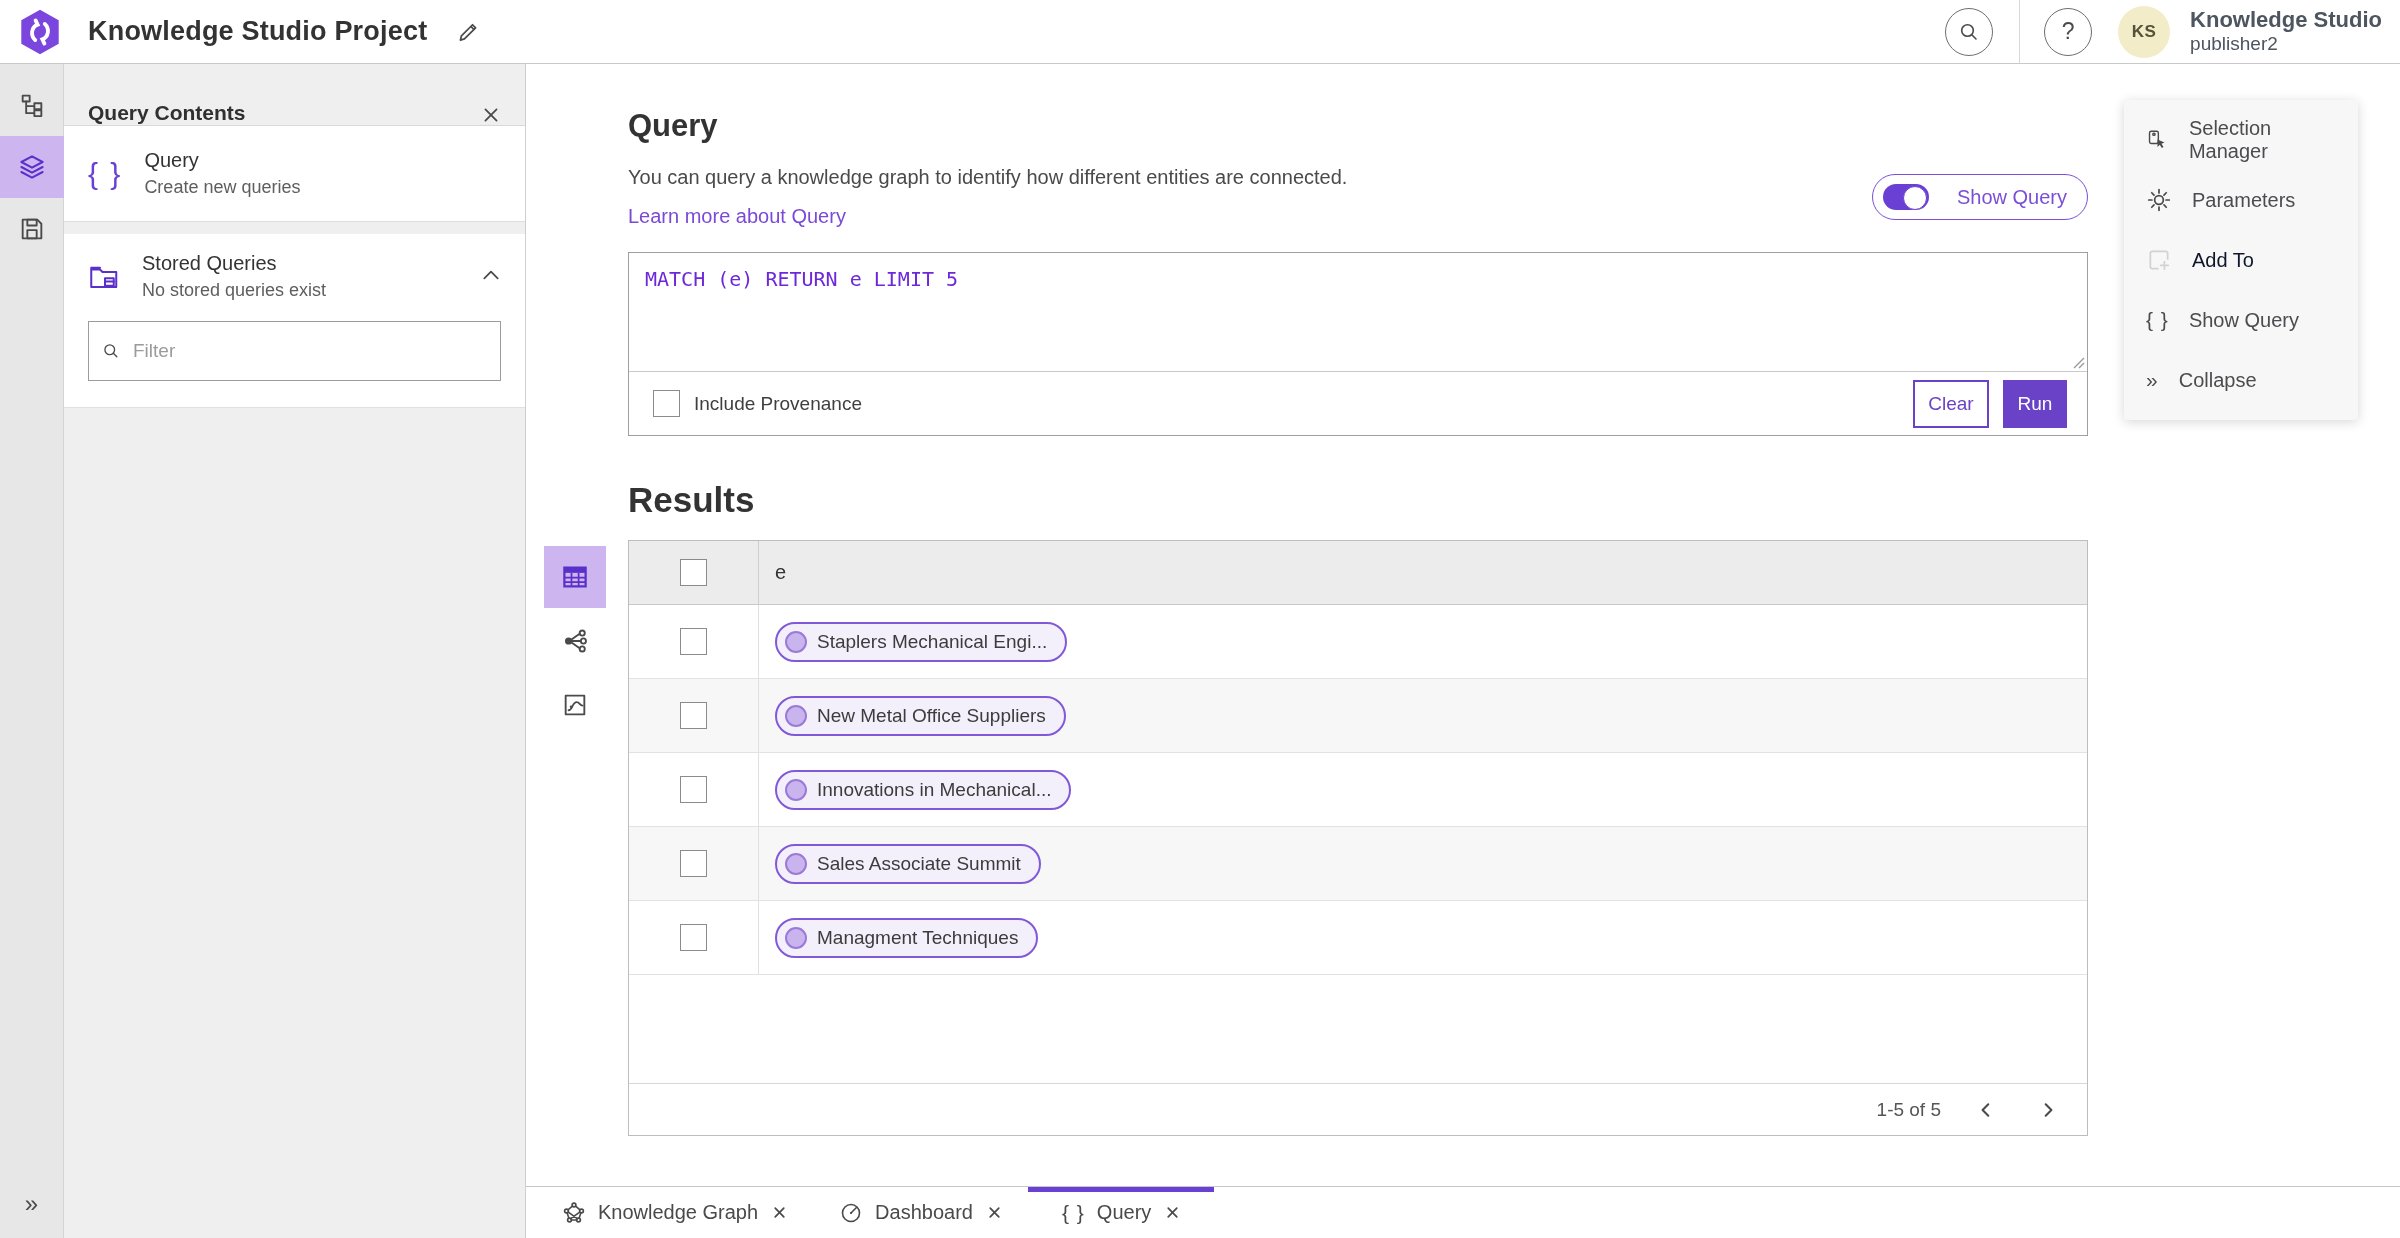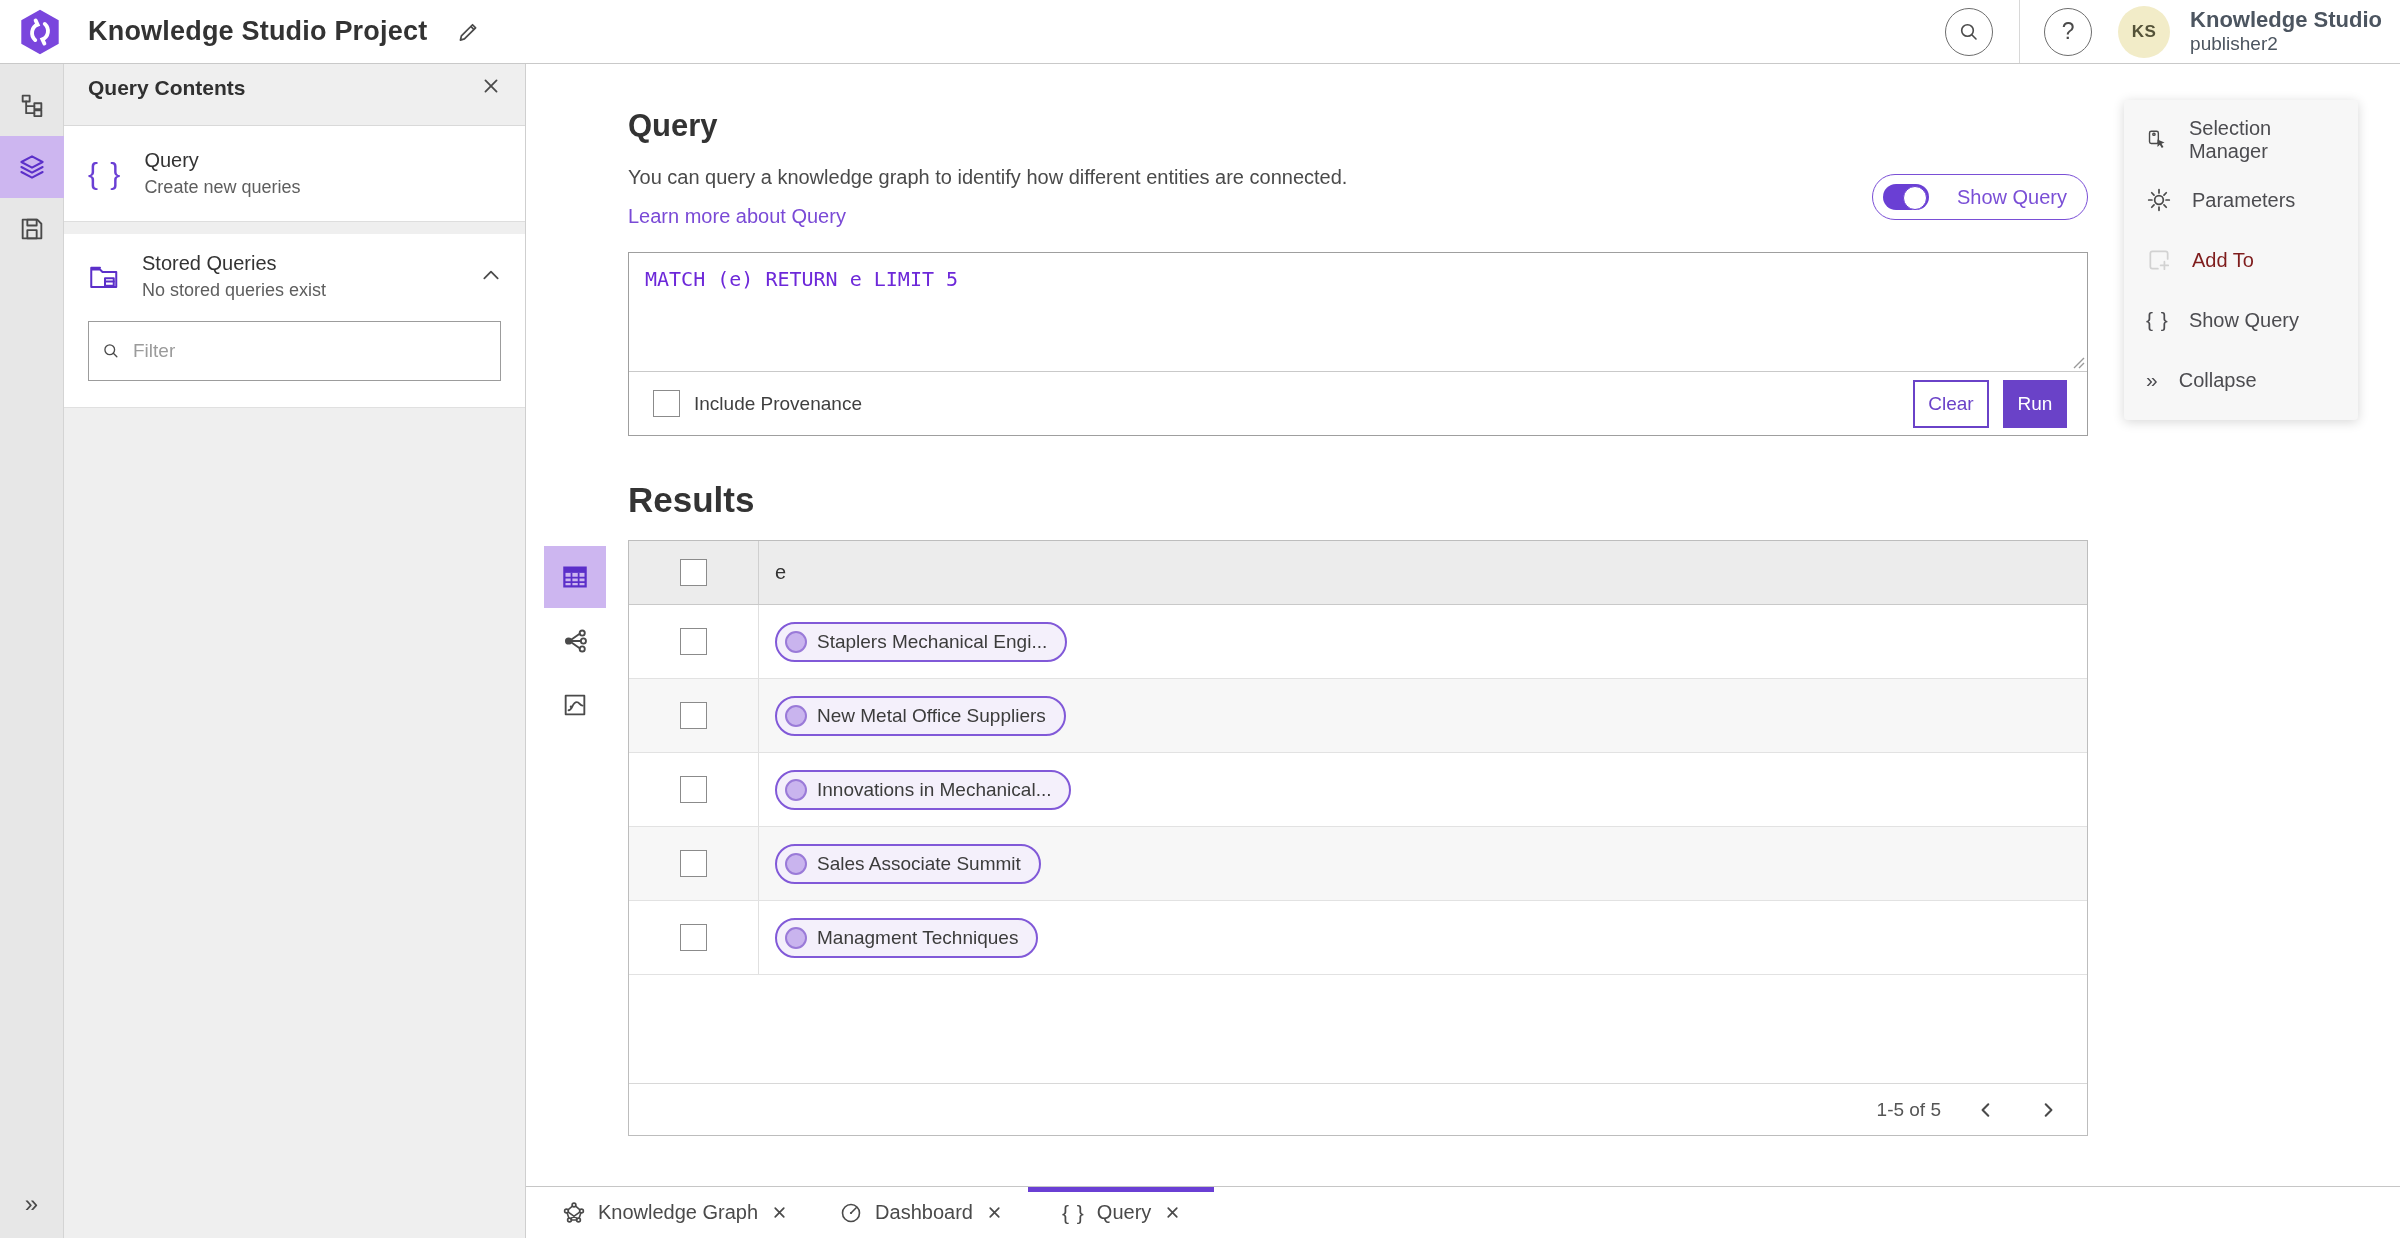--- a/index.html
+++ b/index.html
@@ -34,22 +34,22 @@
   
   .rail { width: 64px; background: #e7e7e7; border-right: 1px solid #d4d4d4;
     display: flex; flex-direction: column; align-items: center; padding-top: 10px; }
   .rail-btn { width: 64px; height: 62px; display: grid; place-items: center; cursor: pointer; }
   .rail-btn.selected { background: #cdb6f0; }
   .rail-expand { margin-top: auto; margin-bottom: 10px; width: 64px; height: 48px; display: grid;
     place-items: center; font-size: 24px; color: #4a4a4a; cursor: pointer; }
 
   
   .panel { width: 462px; background: #efefef; border-right: 1px solid #cfcfcf; display: flex; flex-direction: column; }
-  .panel-header { height: 62px; display: flex; align-items: flex-start; justify-content: space-between;
-    padding: 12px 24px; border-bottom: 1px solid #d9d9d9; }
+  .panel-header { height: 62px; display: flex; align-items: flex-end; justify-content: space-between;
+    padding: 0 24px; border-bottom: 1px solid #d9d9d9; }
   .panel-title { font-size: 21px; font-weight: 600; color: #303030; }
   .panel-close { background: none; border: none; cursor: pointer; display: grid; place-items: center; }
   .panel-item { background: #fff; min-height: 96px; display: flex; align-items: center; gap: 22px;
     padding: 14px 24px; border-bottom: 1px solid #dedede; cursor: pointer; }
   .braces-glyph { font-size: 30px; color: #6a3fd4; font-weight: 400; letter-spacing: 2px; }
   .item-title { font-size: 20px; font-weight: 500; color: #333; margin-bottom: 5px; }
   .item-sub { font-size: 18px; color: #5e5e5e; }
   .panel-gap { height: 12px; }
   .stored-section { background: #fff; border-bottom: 1px solid #e0e0e0; }
   .stored-row { display: flex; align-items: center; gap: 20px; padding: 18px 24px 4px 24px; cursor: pointer; }
@@ -119,21 +119,21 @@
   .pill { display: inline-flex; align-items: center; gap: 10px; height: 40px; padding: 0 18px 0 8px;
     border: 2px solid #8159d8; border-radius: 22px; background: #f4f0fb; cursor: pointer; }
   .pill-dot { width: 22px; height: 22px; border-radius: 50%; background: #c9b4ee; border: 2px solid #9a7ad8; }
   .pill-label { font-size: 19px; color: #3c3c3c; white-space: nowrap; }
 
   
   .side-menu { position: absolute; top: 36px; right: 42px; width: 234px; background: #f7f7f7;
     border-radius: 4px; box-shadow: 0 2px 12px rgba(0,0,0,.16); padding: 10px 0; z-index: 10; }
   .menu-item { height: 60px; display: flex; align-items: center; gap: 20px; padding: 0 22px;
     font-size: 20px; color: #4c4c50; cursor: pointer; }
-  .menu-item.disabled { color: #7f1d1d; cursor: default; }
+  .menu-item.disabled { color: #0f172a; cursor: default; }
   .menu-item.disabled .ic { stroke: #d2d2d2; }
   .menu-glyph { font-size: 21px; color: #4c4c50; letter-spacing: 1px; }
 
   
   .tabbar { height: 52px; border-top: 1px solid #c6c6c6; background: #fff; display: flex;
     align-items: stretch; padding-left: 10px; }
   .tab { display: flex; align-items: center; gap: 12px; padding: 0 26px; font-size: 20px;
     color: #4a4a4a; cursor: pointer; }
   .tab.active { box-shadow: inset 0 5px 0 #6a3fd4; padding: 0 34px; }
   .tab-close { background: none; border: none; display: grid; place-items: center; cursor: pointer; margin-left: 2px; }

